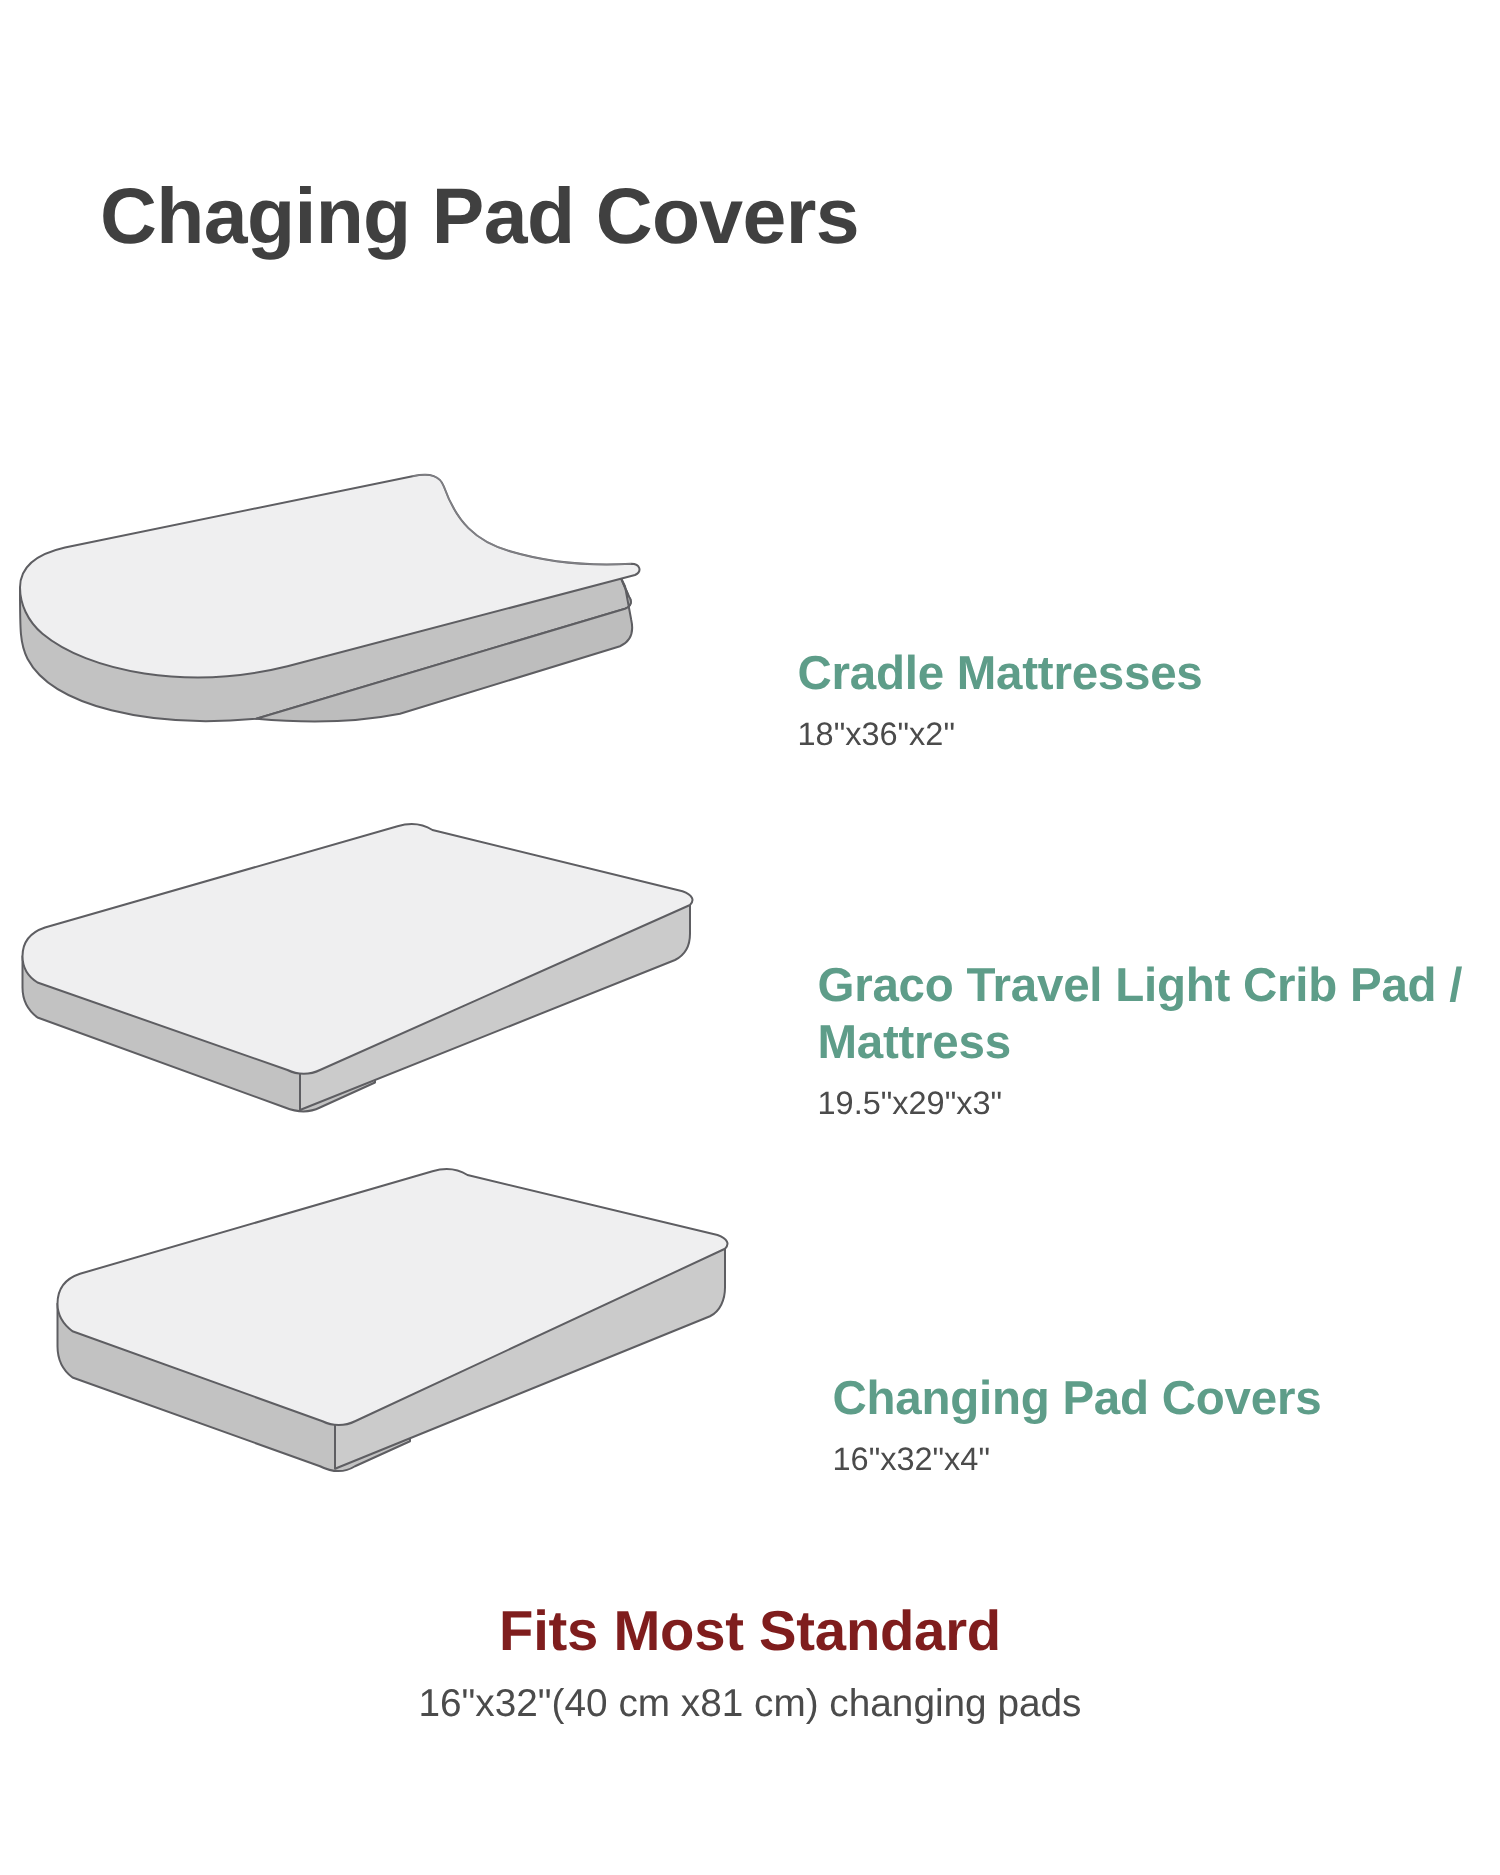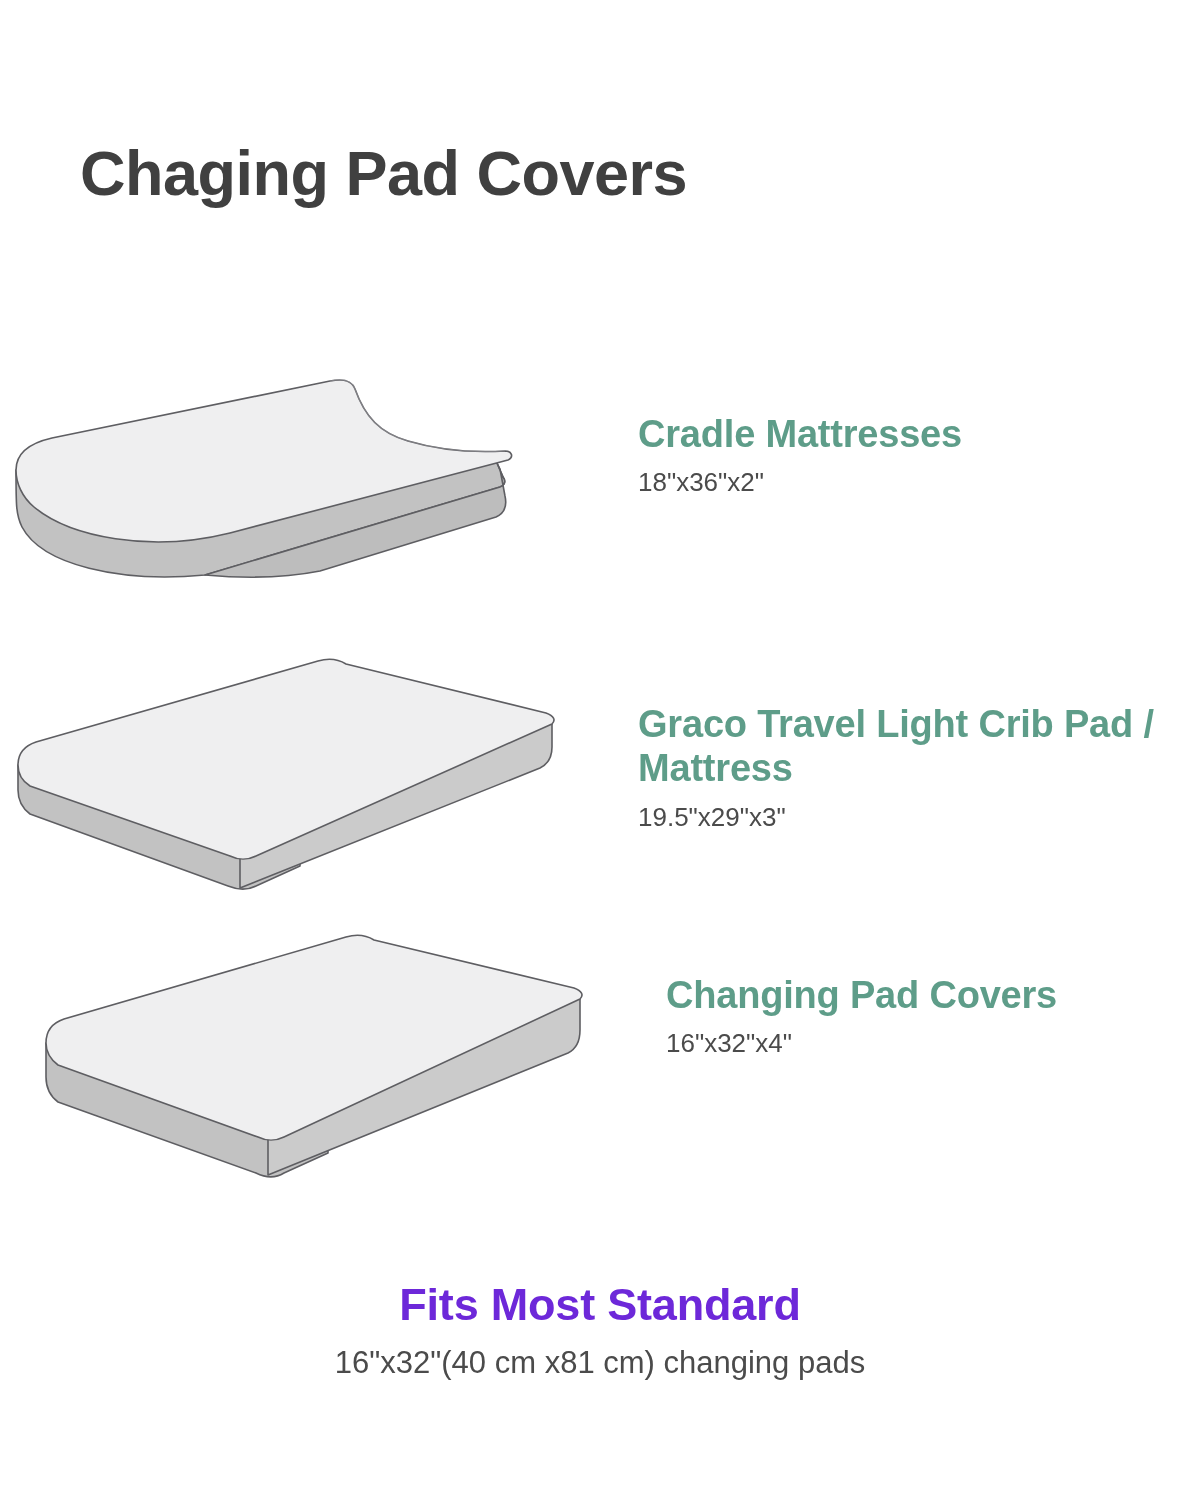--- a/index.html
+++ b/index.html
@@ -37,24 +37,24 @@
     white-space: nowrap;
   }
 
   
   .product-row {
     position: absolute;
     left: 0;
     width: 1200px;
     display: flex;
     flex-direction: row;
-    align-items: flex-start;
+    align-items: flex-end;
   }
   #row-0 { top: 365px; }
-  #row-1 { top: 650px; }
+  #row-1 { top: 650px; gap: 16px; }
   #row-2 { top: 925px; padding-left: 28px; }
 
   .illus-cell {
     width: 600px;
     flex: 0 0 600px;
     display: block;
     position: relative;
   }
   .illus-cell svg { display: block; }
 
@@ -89,21 +89,21 @@
 
   
   .footer {
     position: absolute;
     left: 0;
     top: 1280px;
     width: 1200px;
     text-align: center;
   }
   .footer-title {
-    color: #6d28d9;
+    color: #7f1d1d;
     font-size: 45px;
     font-weight: 700;
     letter-spacing: -0.2px;
     line-height: 1.1;
     margin: 0;
   }
   .footer-sub {
     color: #4B4B4B;
     font-size: 31px;
     font-weight: 400;

